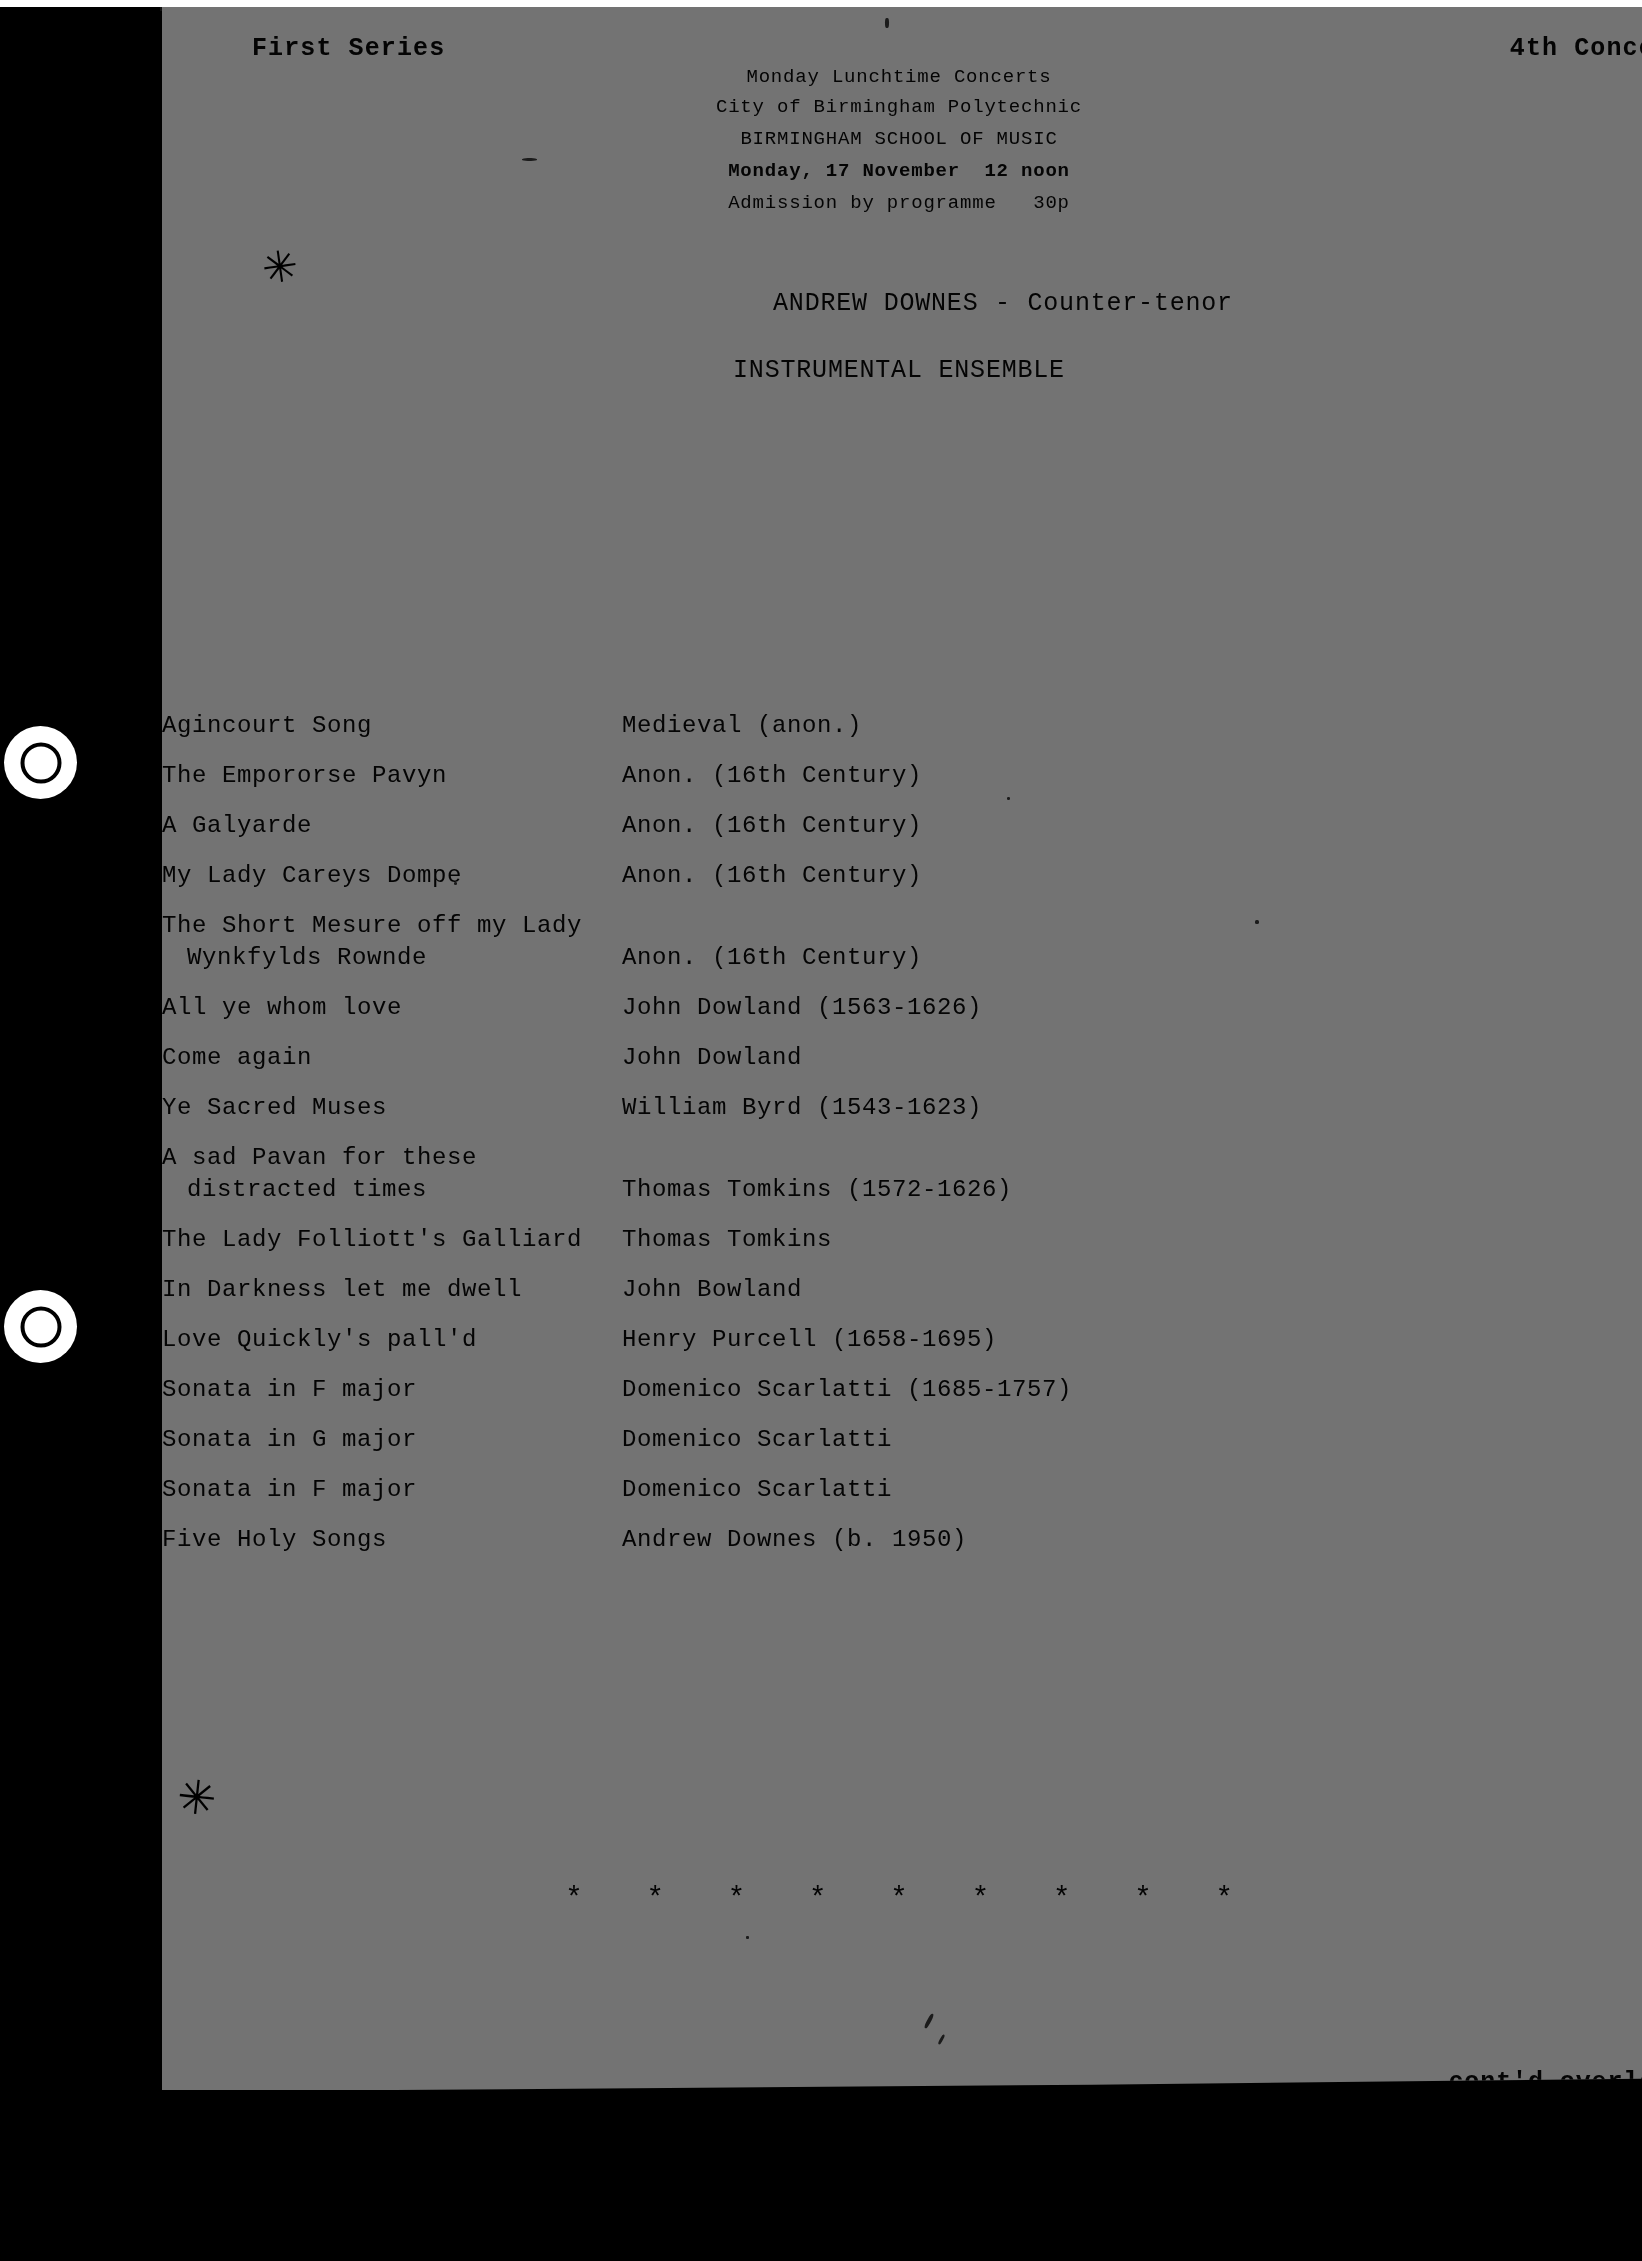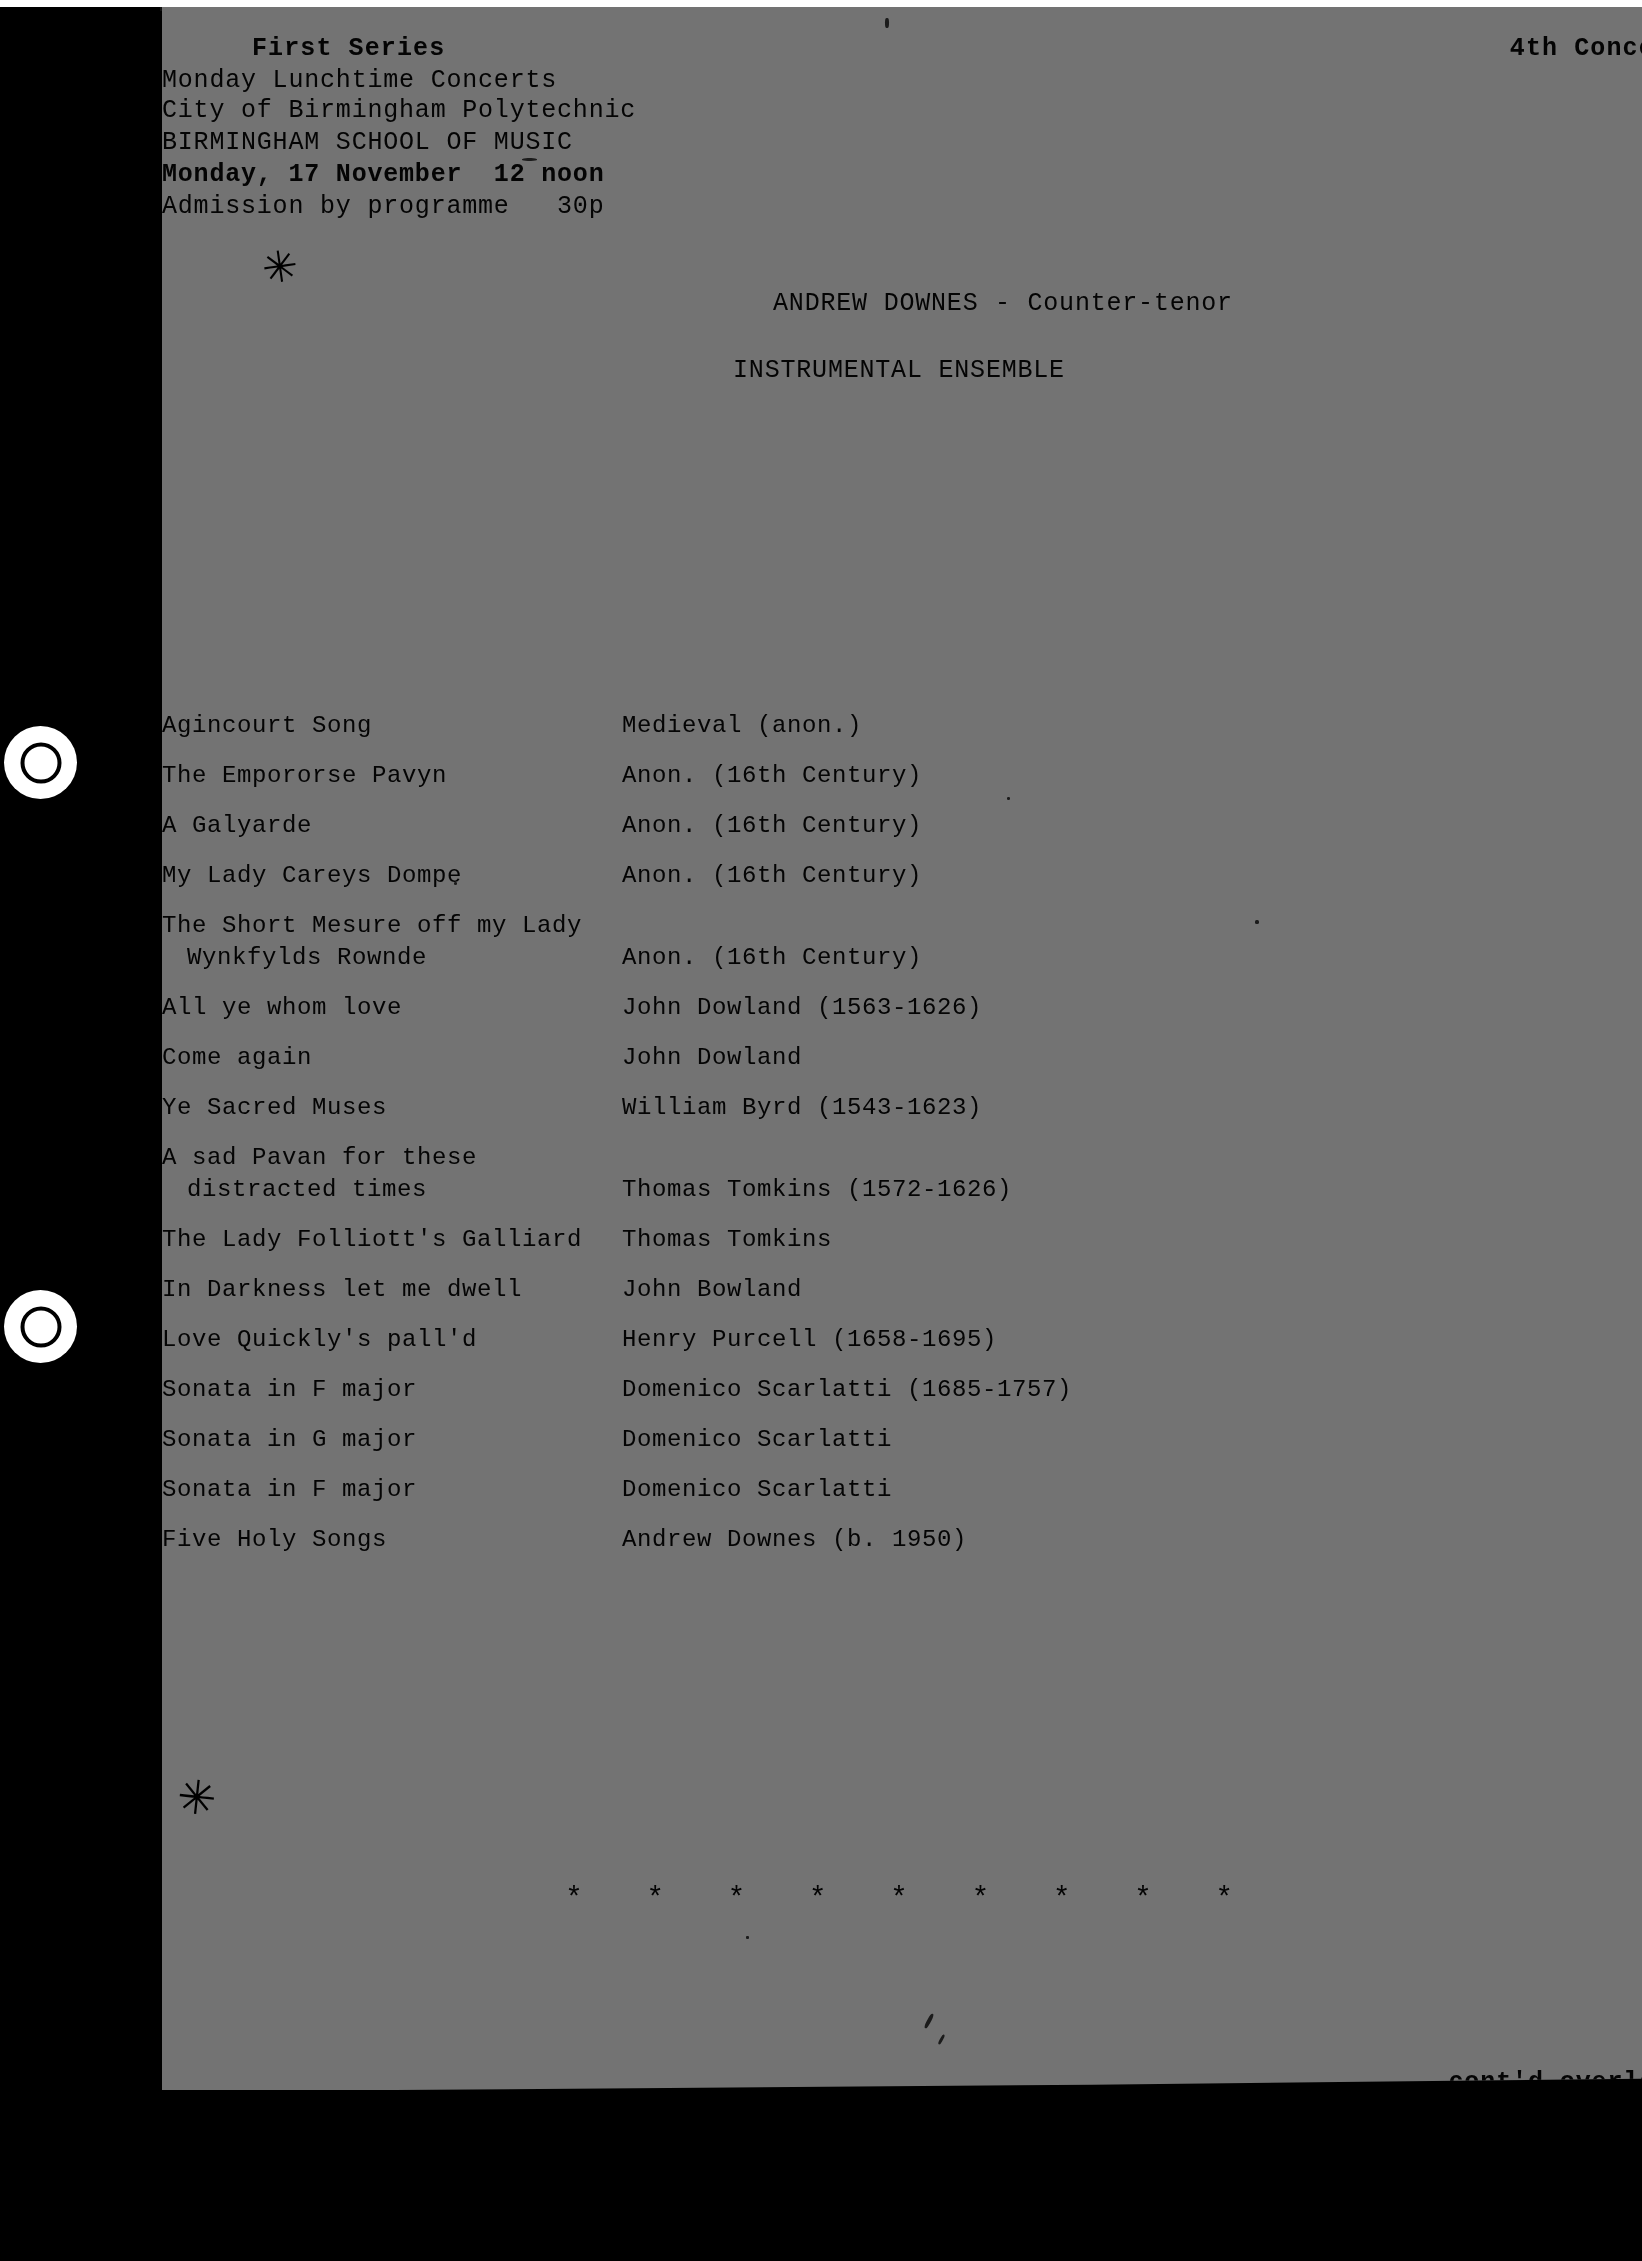--- a/index.html
+++ b/index.html
@@ -81,21 +81,22 @@
   }
   .hdr {
     font-weight: bold;
     font-size: 25px;
     letter-spacing: 1.1px;
   }
   #hdr-series { left: 90px; top: 27px; }
   #hdr-concert { right: 79px; top: 27px; }
 
   .center-line {
-    font-size: 25px;
+    font-size: 19px;
+    text-align: center;
     width: 1474px;
     left: 0;
     letter-spacing: 0.8px;
   }
   #ln-lunchtime { top: 59px; }
   #ln-poly      { top: 89px; }
   #ln-school    { top: 121px; }
   #ln-date      { top: 153px; font-weight: bold; }
   #ln-admission { top: 185px; }
 

